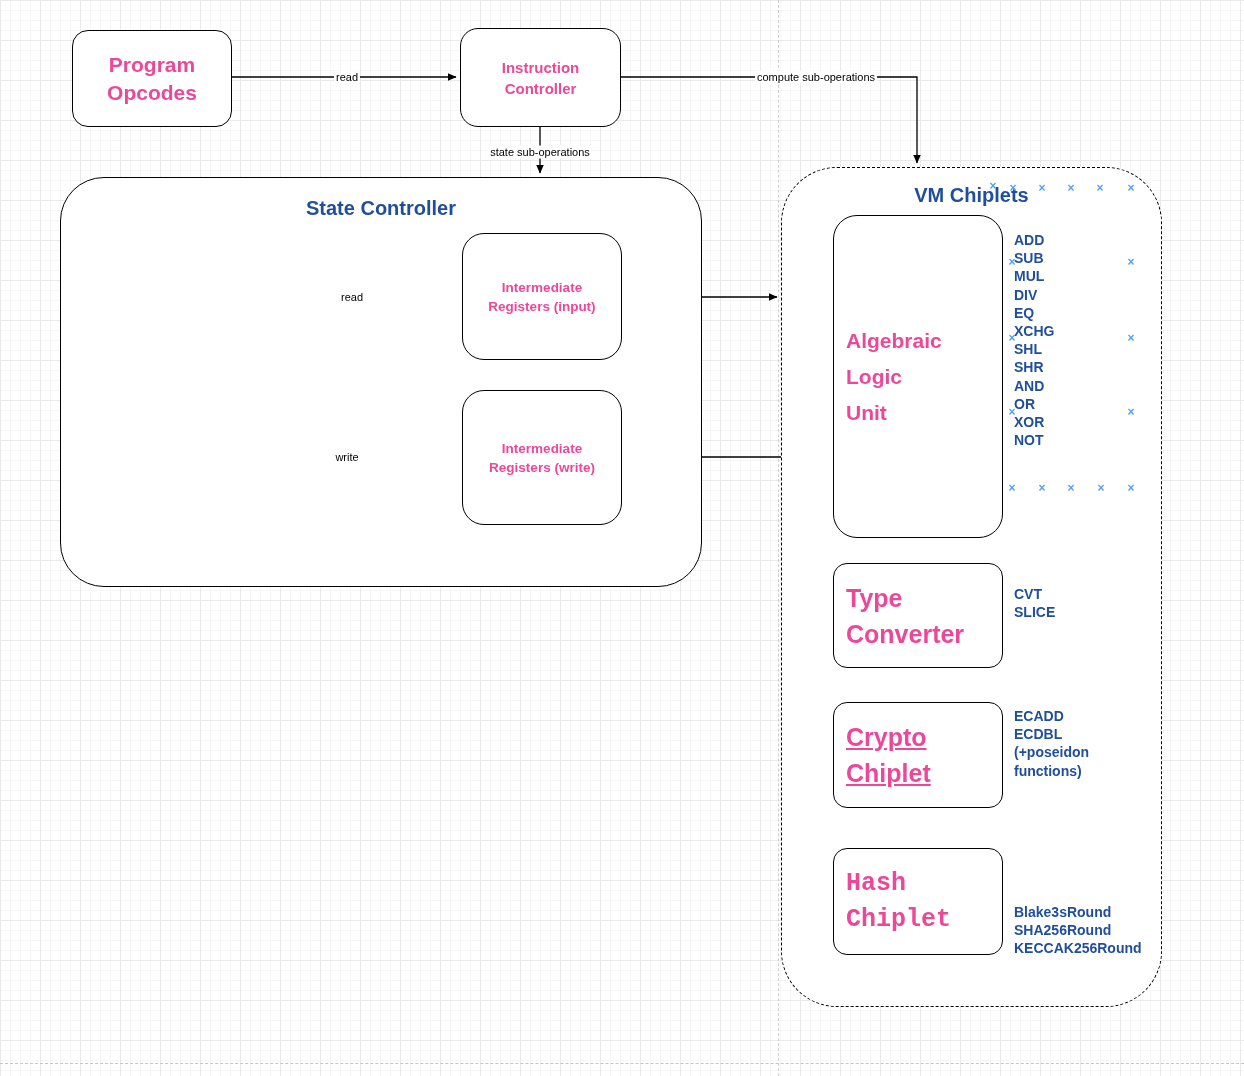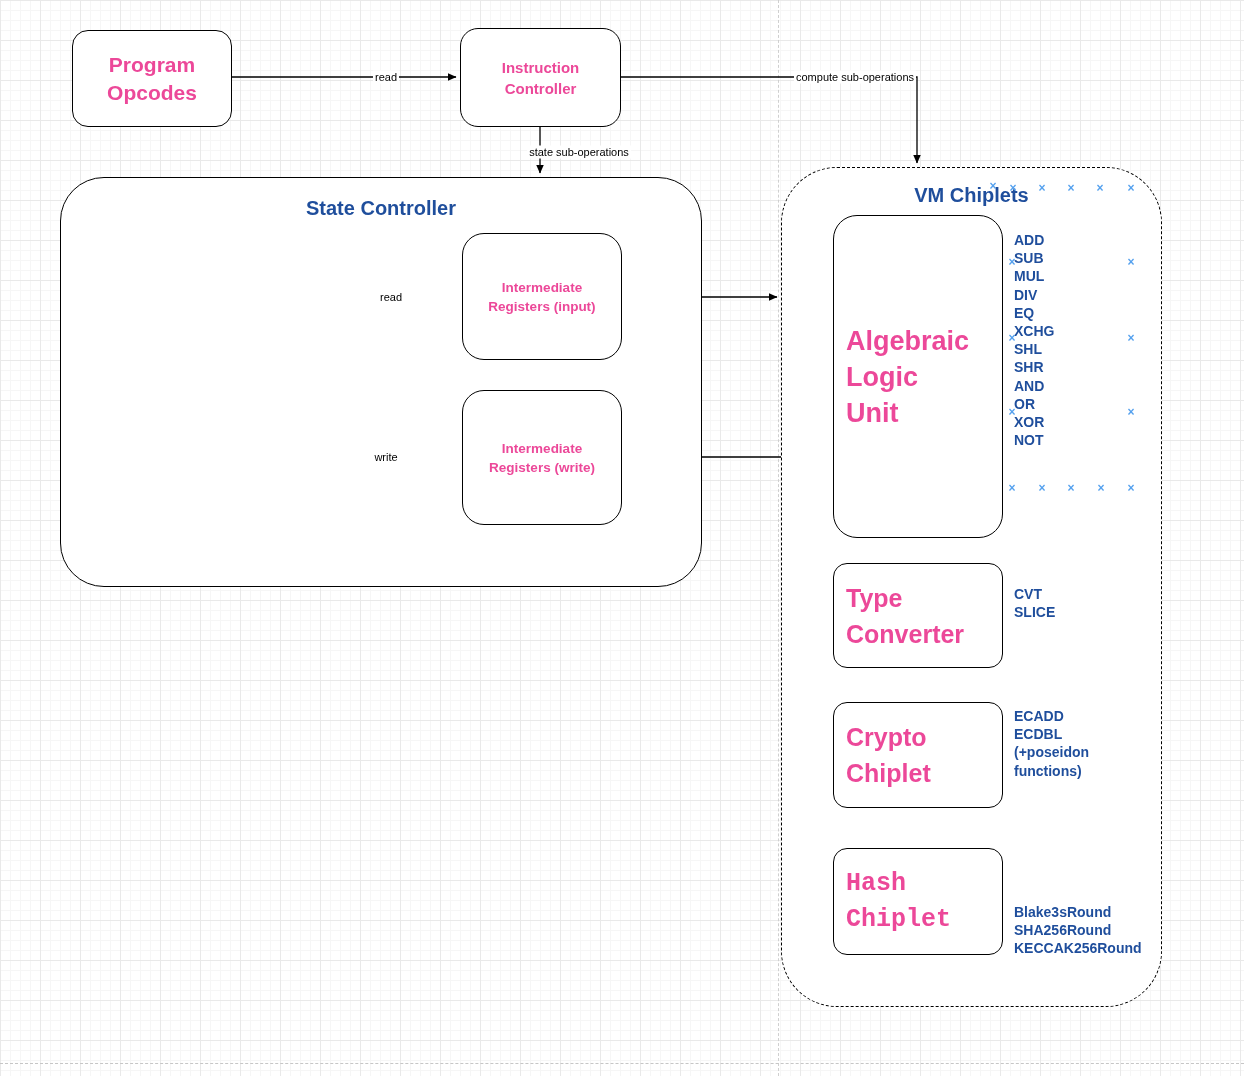--- a/index.html
+++ b/index.html
@@ -60,21 +60,20 @@
   .ops span { display: block; }
   .edge-label {
     position: absolute;
     transform: translate(-50%, -50%);
     background: #ffffff;
     color: #000000;
     font-size: 11px;
     line-height: 13px;
     padding: 0 2px;
     white-space: nowrap;
-    margin-left: 39px;
   }
   .xmark {
     position: absolute;
     transform: translate(-50%, -50%);
     color: #55a1ee;
     font-size: 12px;
     font-weight: bold;
     line-height: 12px;
   }
   .lbl-line { display: block; }
@@ -138,21 +137,21 @@
   <div class="node" style="left:462px; top:233px; width:160px; height:127px; border-radius:22px; font-size:13.5px; line-height:19px;">
     <span class="lbl-line">Intermediate</span>
     <span class="lbl-line">Registers (input)</span>
   </div>
 
   <div class="node" style="left:462px; top:390px; width:160px; height:135px; border-radius:22px; font-size:13.5px; line-height:19px;">
     <span class="lbl-line">Intermediate</span>
     <span class="lbl-line">Registers (write)</span>
   </div>
 
-  <div class="node left-align" style="left:833px; top:215px; width:170px; height:323px; border-radius:24px; font-size:27px; line-height:36px;">
+  <div class="node left-align" style="left:833px; top:215px; width:170px; height:323px; border-radius:24px; font-size:21px; line-height:36px;">
     <span class="lbl-line">Algebraic</span>
     <span class="lbl-line">Logic</span>
     <span class="lbl-line">Unit</span>
   </div>
   <div class="ops" style="left:1014px; top:231px;">
     <span>ADD</span>
     <span>SUB</span>
     <span>MUL</span>
     <span>DIV</span>
     <span>EQ</span>
@@ -167,21 +166,21 @@
 
   <div class="node left-align" style="left:833px; top:563px; width:170px; height:105px; border-radius:14px; font-size:25px; line-height:36px;">
     <span class="lbl-line">Type</span>
     <span class="lbl-line">Converter</span>
   </div>
   <div class="ops" style="left:1014px; top:585px;">
     <span>CVT</span>
     <span>SLICE</span>
   </div>
 
-  <div class="node left-align" style="left:833px; top:702px; width:170px; height:106px; border-radius:14px; font-size:25px; line-height:36px;">
+  <div class="node left-align" style="left:833px; top:702px; width:170px; height:106px; border-radius:14px; font-size:25px; line-height:36px;text-decoration:underline;">
     <span class="lbl-line">Crypto</span>
     <span class="lbl-line">Chiplet</span>
   </div>
   <div class="ops" style="left:1014px; top:707px;">
     <span>ECADD</span>
     <span>ECDBL</span>
     <span>(+poseidon</span>
     <span>functions)</span>
   </div>
 

